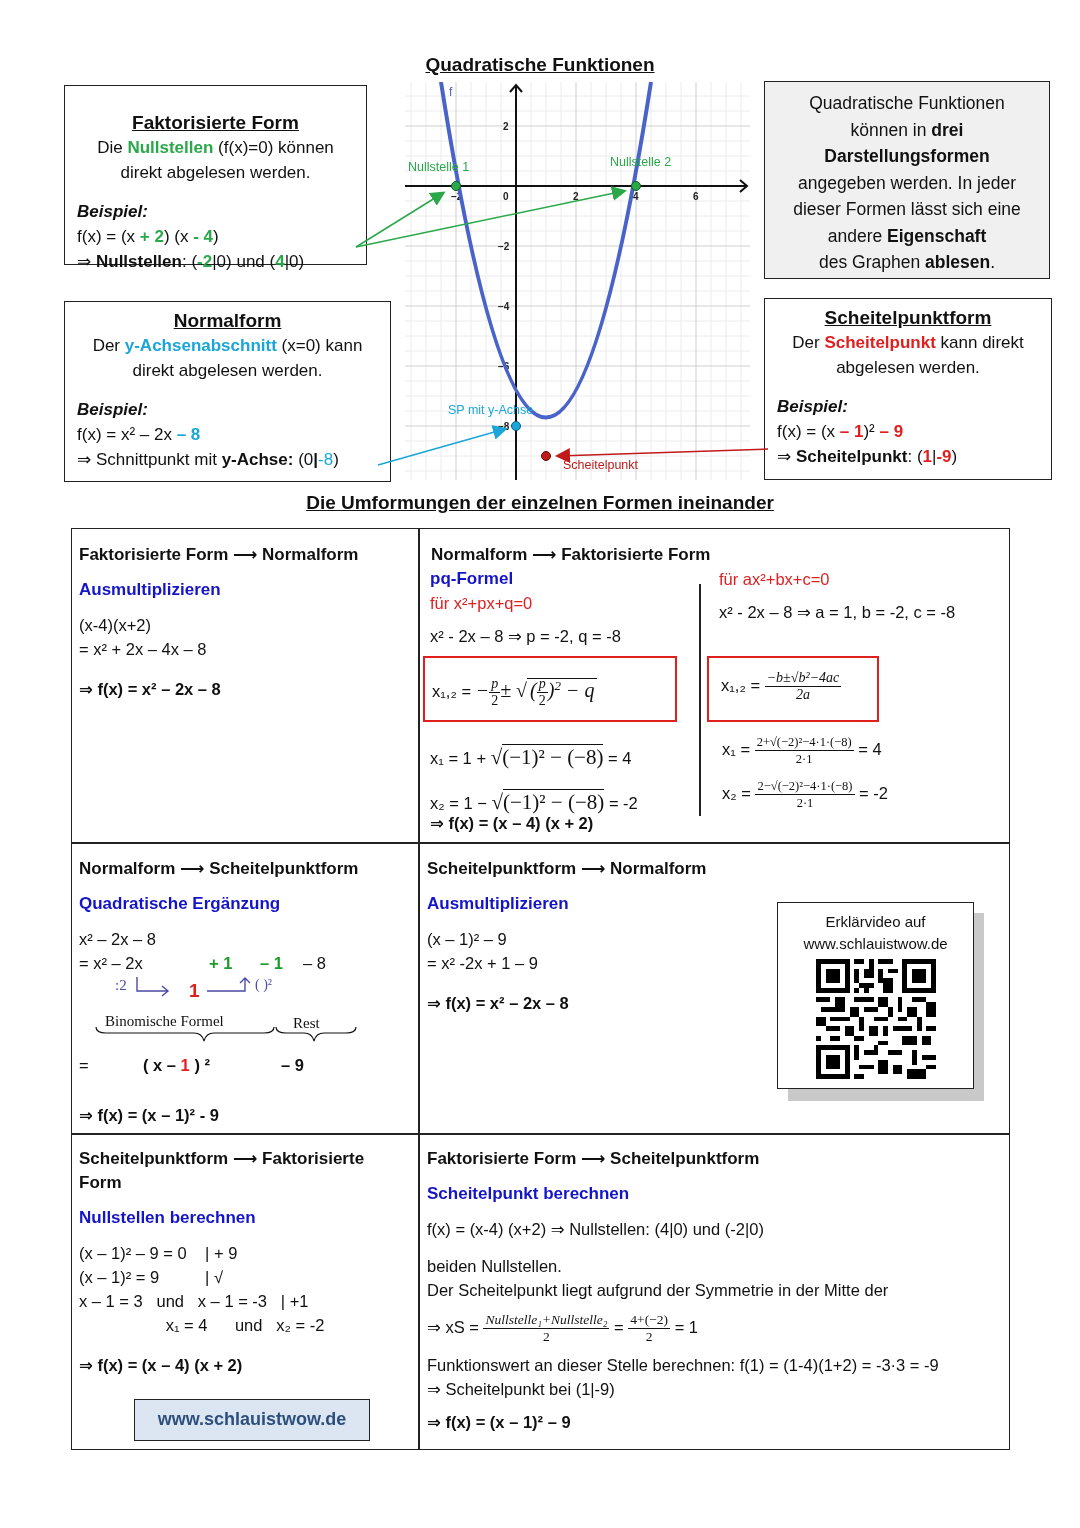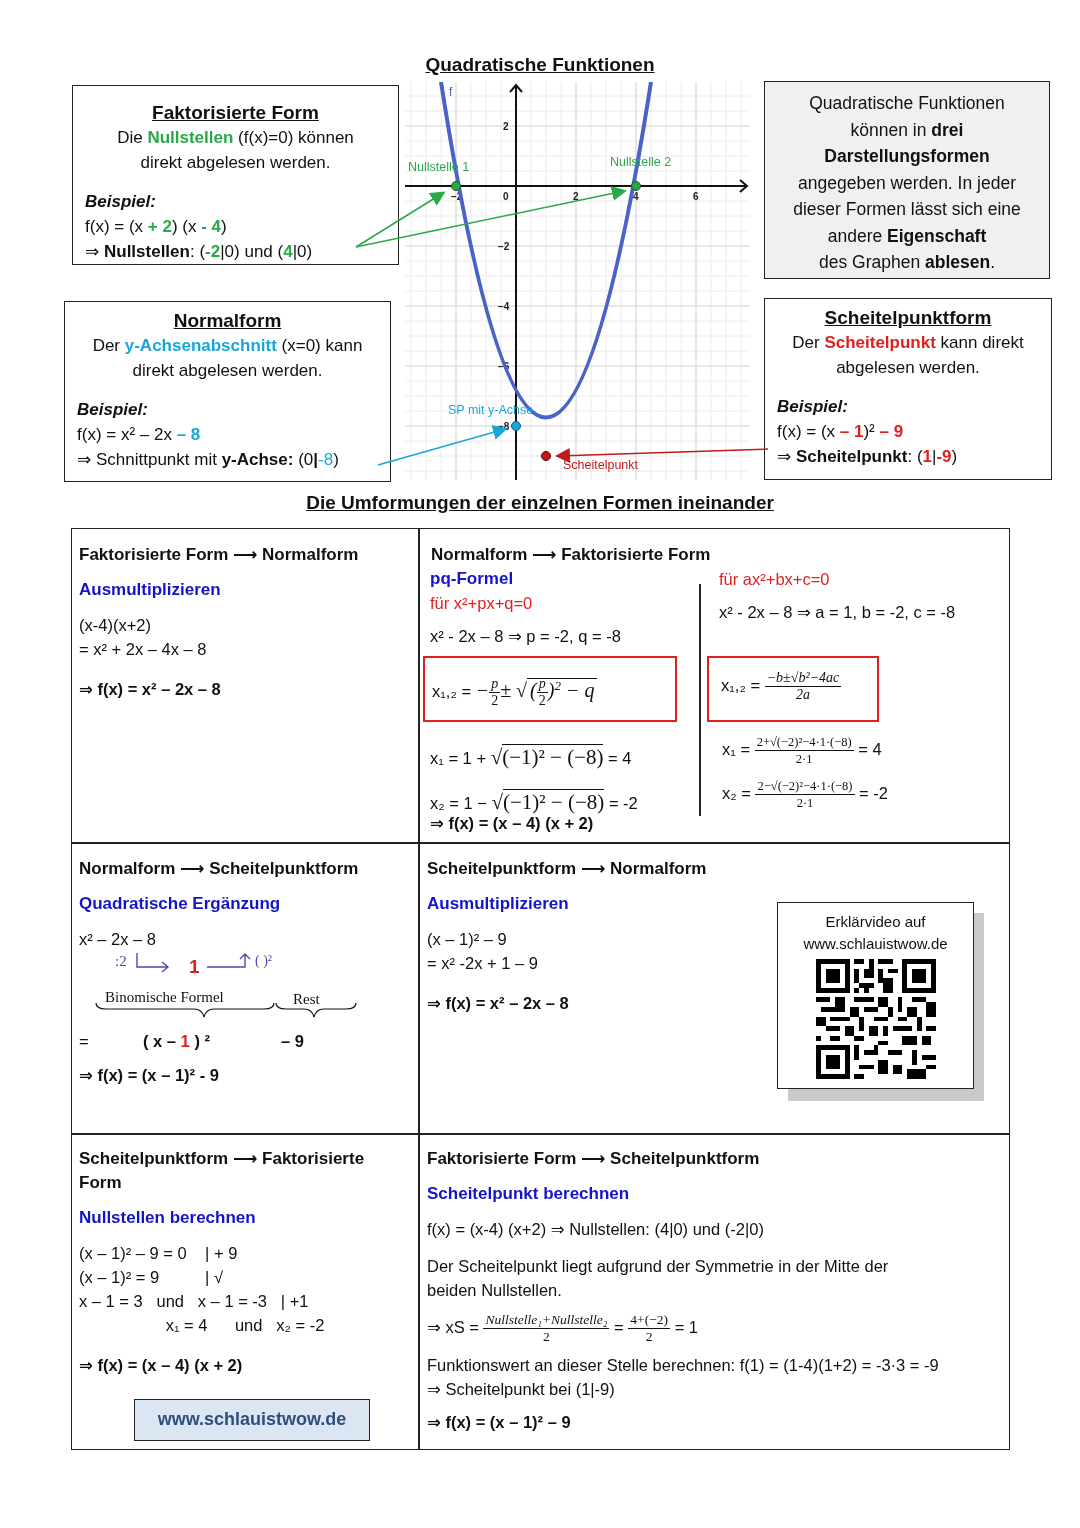--- a/index.html
+++ b/index.html
@@ -35,21 +35,21 @@
   .qr-shadow { position:absolute; background:#c9c9c9; }
   .site-btn { position:absolute; border:1.5px solid #222; background:#dce6f2; box-sizing:border-box;
               color:#2d4f7c; font-weight:bold; font-size:18px; text-align:center; line-height:38px; }
   sup { font-size:0.65em; vertical-align:0.55em; line-height:0; }
 </style>
 </head>
 <body>
 
 <div class="abs title" style="left:400px; top:54px; width:280px;">Quadratische Funktionen</div>
 
-<div class="box fs17" style="left:72px; top:85px; width:327px; height:180px; padding:14px 12px;">
+<div class="box fs17" style="left:64px; top:85px; width:303px; height:180px; padding:24px 12px;">
   <div class="center b ul" style="font-size:19px;">Faktorisierte Form</div>
   <div class="center">
     <span>Die </span><span class="green b">Nullstellen</span><span> (f(x)=0) können</span>
   </div>
   <div class="center">direkt abgelesen werden.</div>
   <div style="height:14px"></div>
   <div class="b i">Beispiel:</div>
   <div>
     <span>f(x) = (x </span><span class="green b">+ 2</span><span>) (x </span><span class="green b">- 4</span><span>)</span>
   </div>
@@ -283,20 +283,26 @@
           <span class="den">2·1</span>
         </span> <span>= -2</span></div>
   </div>
 
   <div class="cell" style="left:0; top:322px; width:346px; height:282px;">
     <div class="ch">Normalform ⟶ Scheitelpunktform</div>
     <div style="height:11px"></div>
     <div class="sub">Quadratische Ergänzung</div>
     <div style="height:11px"></div>
     <div>x² – 2x – 8</div>
+    <div style="position:relative; height:24px;">
+      <span class="abs" style="left:0;">= x² – 2x</span>
+      <span class="abs b dkgreen" style="left:130px;">+ 1</span>
+      <span class="abs b dkgreen" style="left:181px;">– 1</span>
+      <span class="abs" style="left:224px;">– 8</span>
+    </div>
     <div style="position:relative; height:30px;">
       <span class="abs serif" style="left:36px; top:-2px; color:#4a4aa8; font-size:15px;">:2</span>
       <svg class="abs" style="left:55px; top:0;" width="40" height="22">
           <path d="M3,2 L3,16 L34,16 M28,11 L34,16 L28,21" fill="none" stroke="#4a4aa8" stroke-width="1.4"></path>
         </svg>
       <span class="abs b red" style="left:110px; top:4px; font-size:19px;">1</span>
       <svg class="abs" style="left:126px; top:0;" width="48" height="22">
           <path d="M2,16 L40,16 L40,3 M35,8 L40,3 L45,8" fill="none" stroke="#4a4aa8" stroke-width="1.4"></path>
         </svg>
       <span class="abs serif" style="left:176px; top:-2px; color:#4a4aa8; font-size:14px;">( )²</span>
@@ -307,21 +313,21 @@
       <svg class="abs" style="left:15px; top:20px;" width="270" height="20">
         <path d="M2,2 Q2,8 12,8 L100,8 Q108,8 110,16 Q112,8 120,8 L170,8 Q180,8 180,2" fill="none" stroke="#111" stroke-width="1.2"></path>
         <path d="M182,2 Q182,8 192,8 L210,8 Q218,8 220,16 Q222,8 230,8 L252,8 Q262,8 262,2" fill="none" stroke="#111" stroke-width="1.2"></path>
       </svg>
     </div>
     <div style="position:relative; height:30px; margin-top:8px;">
       <span class="abs" style="left:0;">=</span>
       <span class="abs b" style="left:64px;text-align:right;"><span>( x – </span><span class="red">1</span><span> ) ²</span></span>
       <span class="abs b" style="left:202px;">– 9</span>
     </div>
-    <div class="b" style="margin-top:4px;">⇒ f(x) = (x – 1)² - 9</div>
+    <div class="b" style="margin-top:20px;">⇒ f(x) = (x – 1)² - 9</div>
   </div>
 
   <div class="cell" style="left:348px; top:322px; width:589px; height:282px;">
     <div class="ch">Scheitelpunktform ⟶ Normalform</div>
     <div style="height:11px"></div>
     <div class="sub">Ausmultiplizieren</div>
     <div style="height:11px"></div>
     <div>(x – 1)² – 9</div>
     <div>= x² -2x + 1 – 9</div>
     <div style="height:16px"></div>
@@ -418,22 +424,22 @@
   </div>
   <div class="site-btn" style="left:62px; top:870px; width:236px; height:42px;">www.schlauistwow.de</div>
 
   <div class="cell" style="left:348px; top:612px; width:589px; height:308px;">
     <div class="ch">Faktorisierte Form ⟶ Scheitelpunktform</div>
     <div style="height:11px"></div>
     <div class="sub">Scheitelpunkt berechnen</div>
     <div style="height:11px"></div>
     <div>f(x) = (x-4) (x+2)  ⇒ Nullstellen: (4|0) und (-2|0)</div>
     <div style="height:13px"></div>
+    <div>beiden Nullstellen.</div>
     <div>Der Scheitelpunkt liegt aufgrund der Symmetrie in der Mitte der</div>
-    <div>beiden Nullstellen.</div>
     <div style="height:10px"></div>
     <div style="white-space:nowrap;">
       <span>⇒ xS =</span>
       <span class="frac" style="font-size:13.5px;">
           <span class="num">Nullstelle₁+Nullstelle₂</span>
           <span class="den" style="font-style:normal;">2</span>
         </span>
       <span>=</span>
       <span class="frac" style="font-size:13.5px; font-style:normal;">
           <span class="num">4+(−2)</span>

